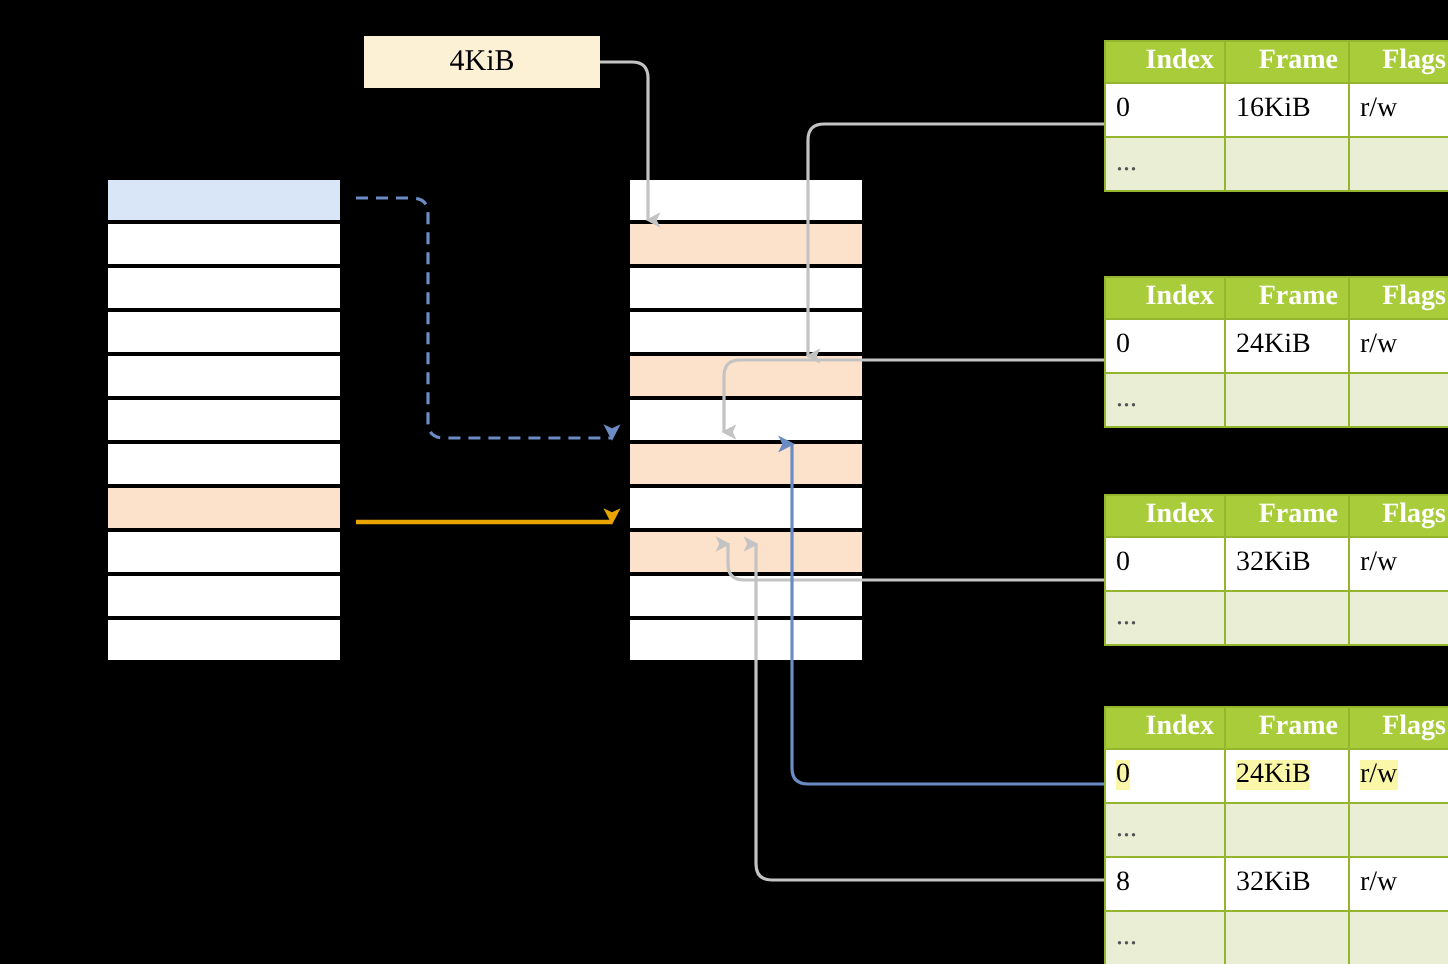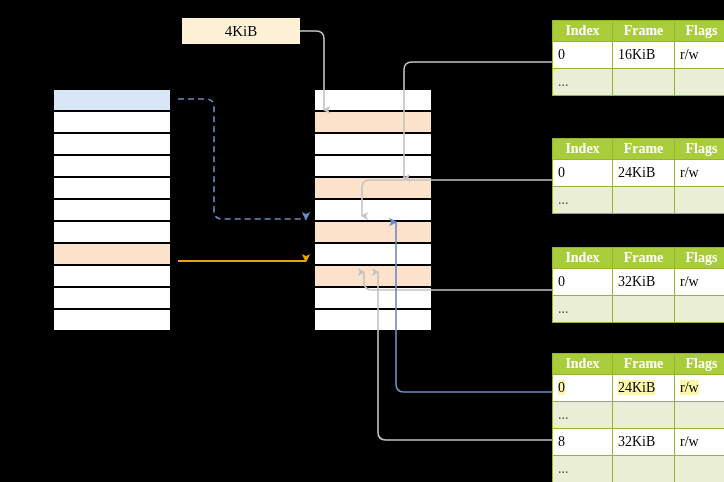--- a/index.html
+++ b/index.html
@@ -14,21 +14,21 @@
   .sizebox{position:absolute;box-sizing:border-box;
            display:flex;align-items:center;justify-content:center;
            font-size:15px;color:#000;}
 
   
   .ptable{position:absolute;border-collapse:collapse;
           box-sizing:border-box;table-layout:fixed;}
   .ptable td,.ptable th{border:1px solid #96b52e;box-sizing:border-box;
           font-size:14px;padding:2px 5px;color:#000;font-weight:normal;
           white-space:nowrap;overflow:hidden;}
-  .ptable th{background:#a9cc3a;color:#ffffff;font-weight:bold;text-align:center;margin-left:32px;}
+  .ptable th{background:#a9cc3a;color:#ffffff;font-weight:bold;text-align:right;margin-left:32px;}
   .ptable td{background:#ffffff;}
   .ptable tr.ell td{background:#e9eed5;color:#555;}
   .hl{background:#fbf7a8;}
 
   svg.wires{position:absolute;left:0;top:0;width:724px;height:482px;
             pointer-events:none;}
 </style>
 </head>
 <body>
 

